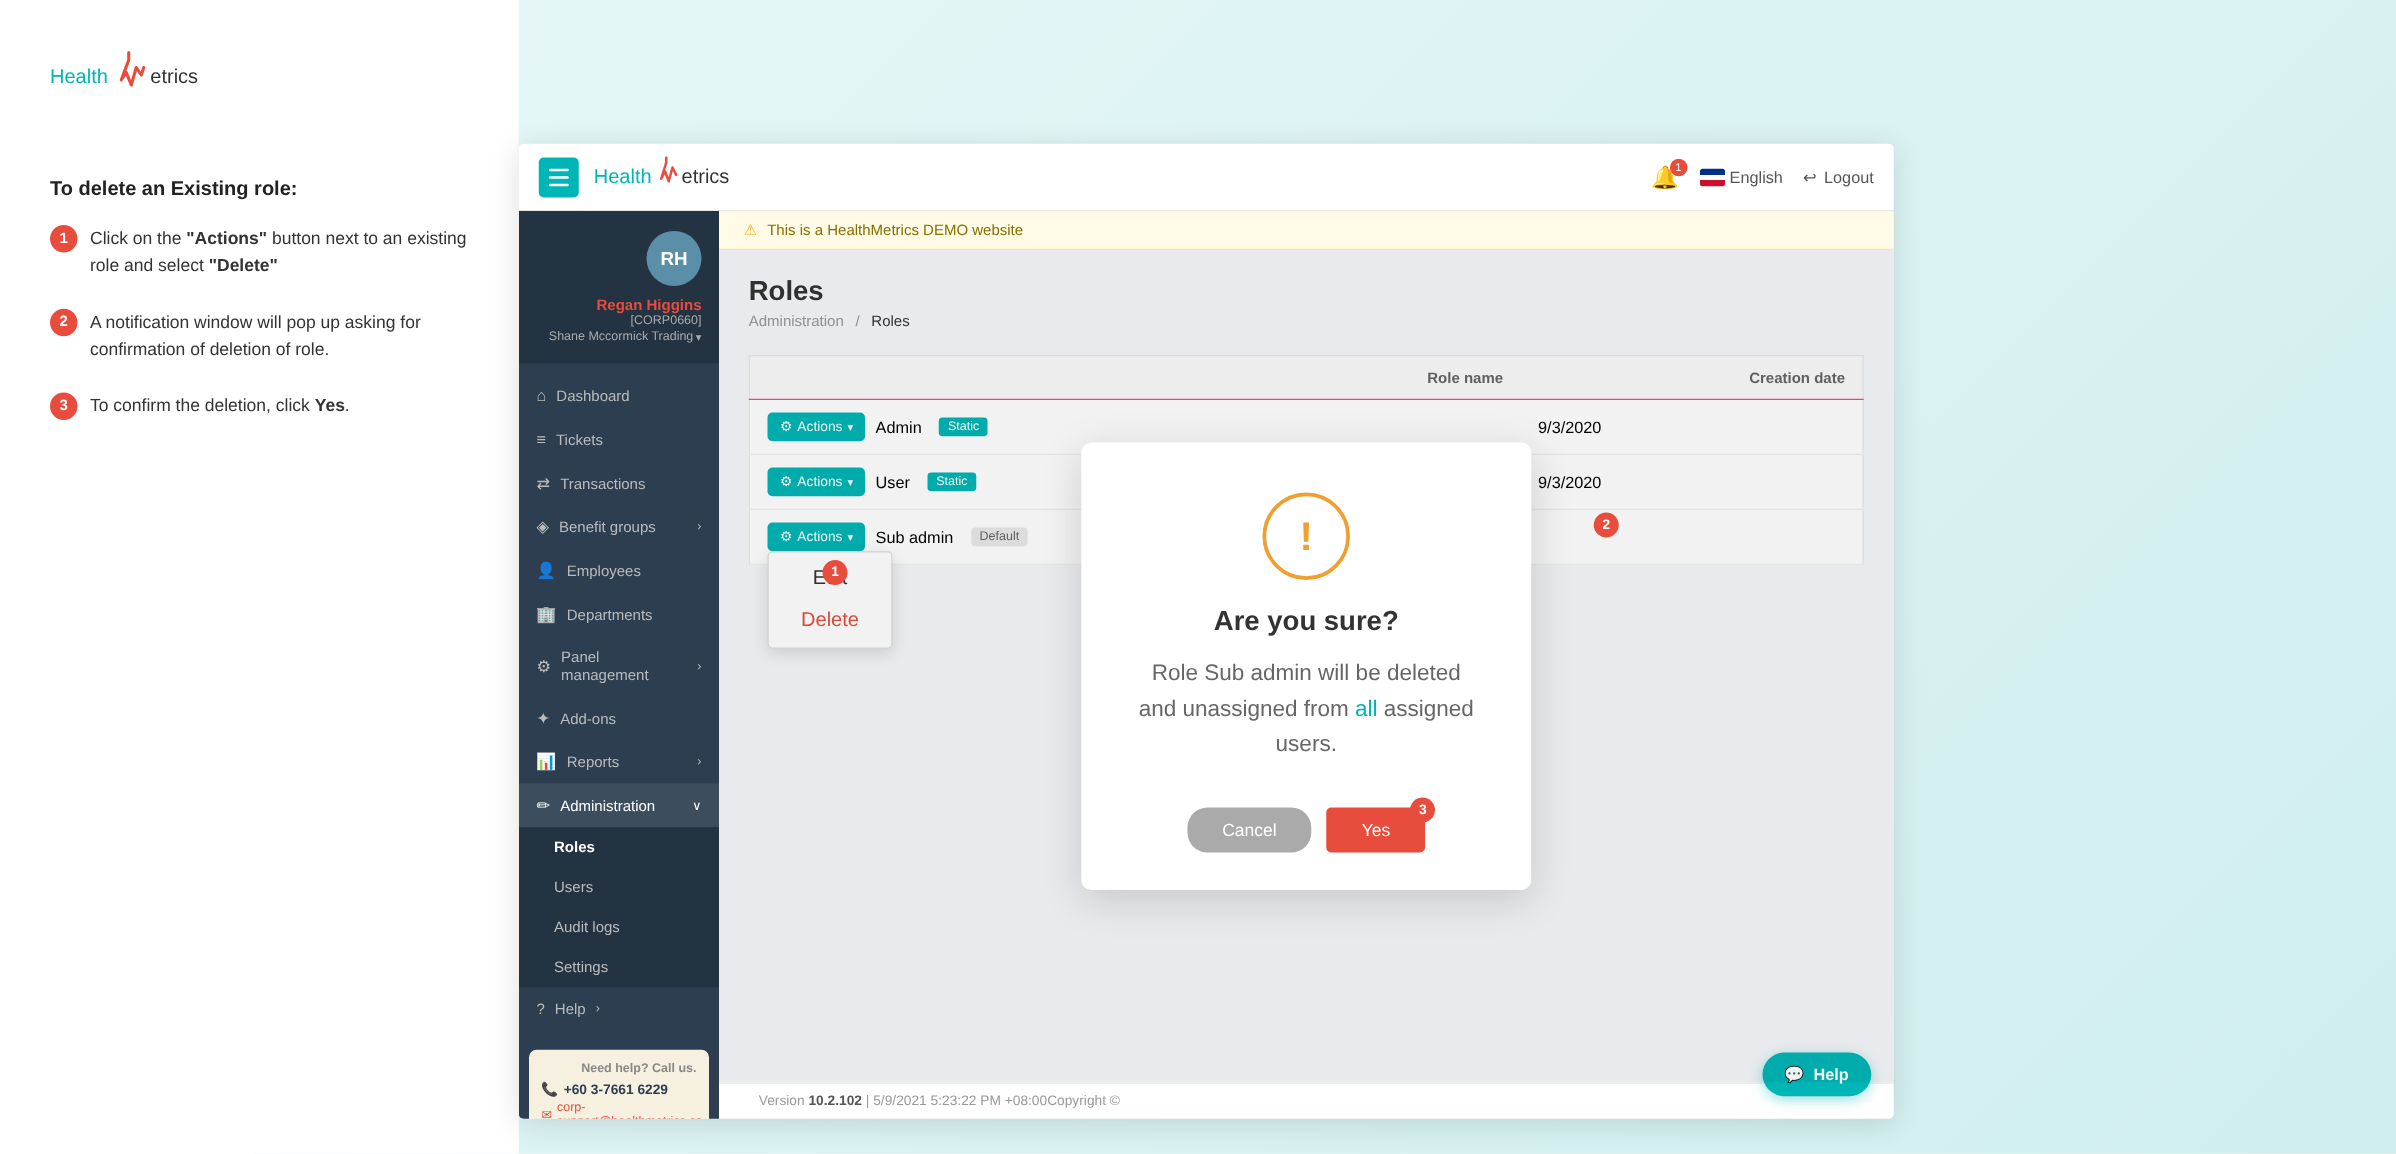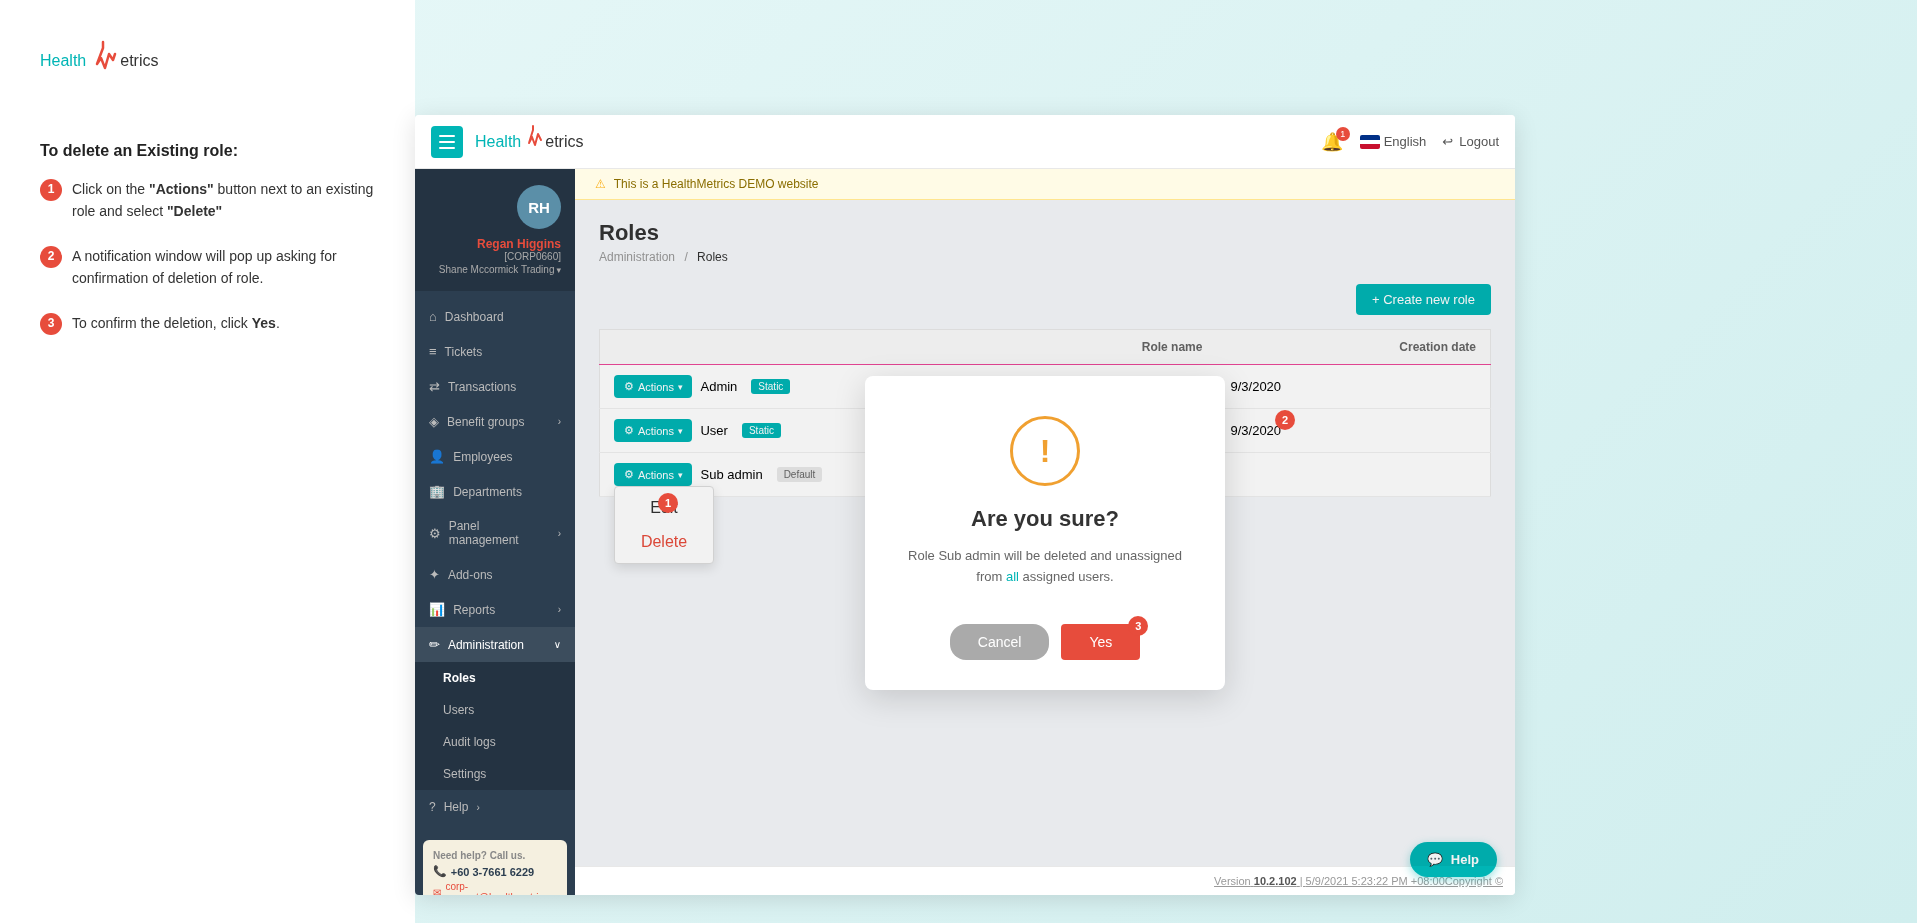--- a/index.html
+++ b/index.html
@@ -285,21 +285,21 @@
     }
 
     .sidebar-contact-box {
       margin: 8px;
       background: #f5f0e0;
       border-radius: 6px;
       padding: 10px 10px;
       font-size: 10px;
       color: #666;
     }
-    .contact-title { font-weight: 600; color: #888; margin-bottom: 4px; }
+    .contact-title { font-weight: 600; color: #888; margin-bottom: 4px; text-align: right; }
     .contact-phone { color: #2c3e50; font-size: 11px; font-weight: 600; margin-bottom: 3px; display: flex; align-items: center; gap: 4px; }
     .contact-email { color: #e74c3c; font-size: 10px; display: flex; align-items: center; gap: 4px; }
 
     
     .main-content {
       flex: 1;
       display: flex;
       flex-direction: column;
       overflow: hidden;
     }
@@ -472,21 +472,21 @@
       color: #f0a030;
       line-height: 1;
     }
     .modal-title {
       font-size: 22px;
       font-weight: 700;
       color: #333;
       margin-bottom: 14px;
     }
     .modal-body {
-      font-size: 13px;
+      font-size: 18px;
       color: #666;
       margin-bottom: 36px;
       line-height: 1.6;
     }
     .modal-body .highlight { color: #00b5b5; }
     .modal-buttons {
       display: flex;
       gap: 12px;
       justify-content: center;
     }
@@ -522,28 +522,27 @@
       color: white;
       font-size: 11px;
       font-weight: 700;
       position: absolute;
     }
 
     
     .app-footer {
       background: white;
       border-top: 1px solid #e8e8e8;
-      padding: 8px 12px;
+      padding: 8px 32px;
       font-size: 11px;
       color: #999;
       display: flex;
-      justify-content: flex-end;
+      justify-content: flex-start;
       align-items: center;
       flex-shrink: 0;
-      text-decoration: underline;
     }
     .footer-version strong { color: #555; }
 
     
     .help-chat-btn {
       position: absolute;
       bottom: 18px;
       right: 18px;
       background: #00b5b5;
       color: white;
@@ -723,23 +722,20 @@
       </div>
 
       <div class="page-area">
         <div class="page-title">Roles</div>
         <div class="breadcrumb">
           <a href="#">Administration</a>
           <span class="sep">/</span>
           <span class="current">Roles</span>
         </div>
 
-        <div class="table-actions-bar">
-          <button class="create-btn">+ Create new role</button>
-        </div>
 
         <table class="roles-table">
           <thead>
             <tr>
               <th>
                 <span>Role name</span>
               </th>
               <th>
                 <span>Creation date</span>
               </th>

